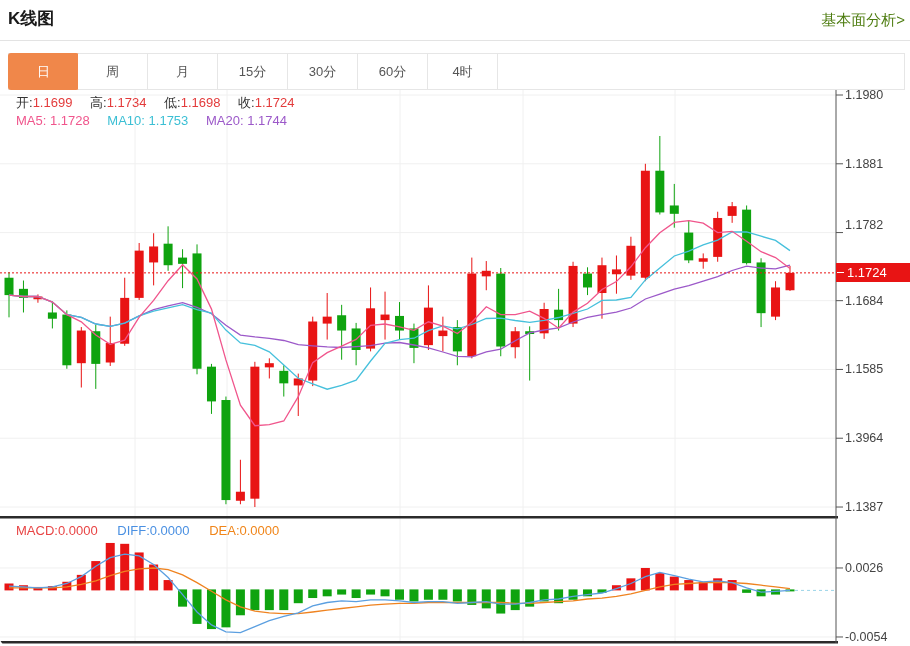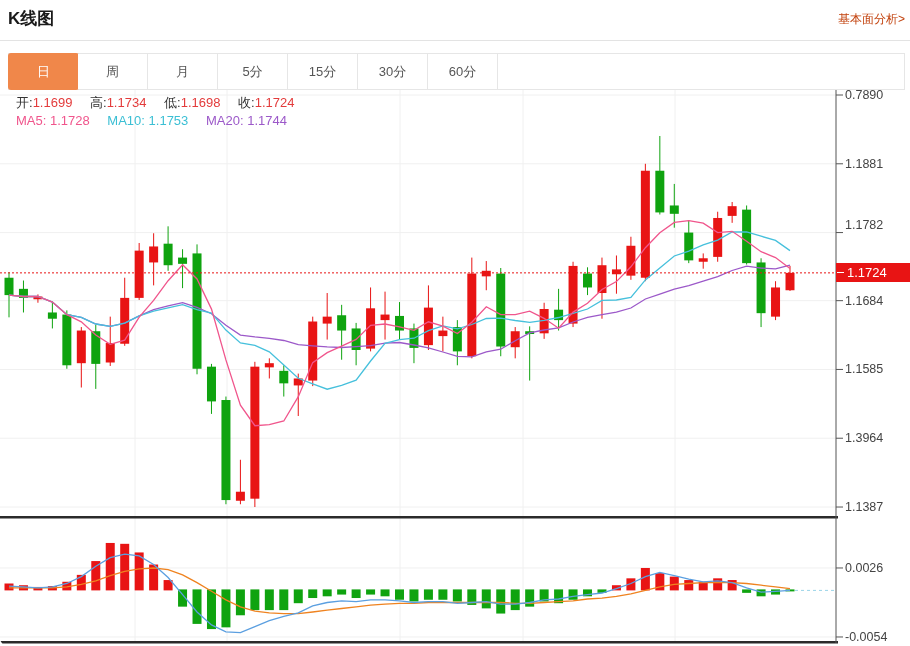--- a/index.html
+++ b/index.html
@@ -4,21 +4,21 @@
 <style>
   * { margin:0; padding:0; box-sizing:border-box; }
   html,body { background:#fff; }
   #app {
     position:relative; width:910px; height:646px; overflow:hidden;
     background:#fff; font-family:"Liberation Sans", sans-serif;border-radius:8px;
   }
   #chart-svg { position:absolute; left:0; top:0; z-index:1; }
   .ovl { position:absolute; z-index:2; }
   #page-title { left:8px; top:7px; font-size:17px; font-weight:bold; color:#1a1a1a; }
-  #analysis-link { right:5px; top:11px; font-size:12px; color:#c2410c; cursor:pointer; }
+  #analysis-link { right:5px; top:11px; font-size:15px; color:#4d7c0f; cursor:pointer; }
   #header-divider { left:0; top:40px; width:910px; height:1px; background:#e3e3e3; }
   #tab-strip {
     left:8px; top:53px; width:897px; height:37px;
     border:1px solid #e6e6e6; display:flex; align-items:stretch; background:#fff;
   }
   .tab {
     width:70px; border-right:1px solid #e6e6e6; display:flex;
     align-items:center; justify-content:center; font-size:13px; color:#555;
     cursor:pointer; background:#fff;
   }
@@ -254,43 +254,48 @@
     </svg>
 
   <div class="ovl" id="page-title">K线图</div>
   <div class="ovl" id="analysis-link">基本面分析&gt;</div>
   <div class="ovl" id="header-divider"></div>
 
   <div class="ovl" id="tab-strip">
       <div class="tab active">日</div>
       <div class="tab">周</div>
       <div class="tab">月</div>
-      <div class="tab">5分</div>
       <div class="tab">15分</div>
       <div class="tab">30分</div>
       <div class="tab">60分</div>
+      <div class="tab">4时</div>
       <div class="tab-filler"></div>
     </div>
 
   <div class="ovl" id="info-bar">
     <span class="lbl">开:</span><span class="val">1.1699</span>
     <span class="lbl">高:</span><span class="val">1.1734</span>
     <span class="lbl">低:</span><span class="val">1.1698</span>
     <span class="lbl">收:</span><span class="val">1.1724</span>
   </div>
 
   <div class="ovl" id="ma-bar">
     <span class="ma5"><span>MA5:</span> <span>1.1728</span></span>
     <span class="ma10"><span>MA10:</span> <span>1.1753</span></span>
     <span class="ma20"><span>MA20:</span> <span>1.1744</span></span>
   </div>
 
+  <div class="ovl" id="macd-bar">
+    <span class="macd"><span>MACD:</span><span>0.0000</span></span>
+    <span class="diff"><span>DIFF:</span><span>0.0000</span></span>
+    <span class="dea"><span>DEA:</span><span>0.0000</span></span>
+  </div>
 
   <div id="axis-labels">
-      <div class="y-label" style="top: 87px;">0.7890</div>
+      <div class="y-label" style="top: 87px;">1.1980</div>
       <div class="y-label" style="top: 155.785px;">1.1881</div>
       <div class="y-label" style="top: 217px;">1.1782</div>
       <div class="y-label" style="top: 292.661px;">1.1684</div>
       <div class="y-label" style="top: 361.446px;">1.1585</div>
       <div class="y-label" style="top: 430.231px;">1.3964</div>
       <div class="y-label" style="top: 499.016px;">1.1387</div>
       <div class="y-label" style="top: 559.975px; text-align: center;">0.0026</div>
       <div class="y-label" style="top: 628.975px;">-0.0054</div>
     </div>
 

